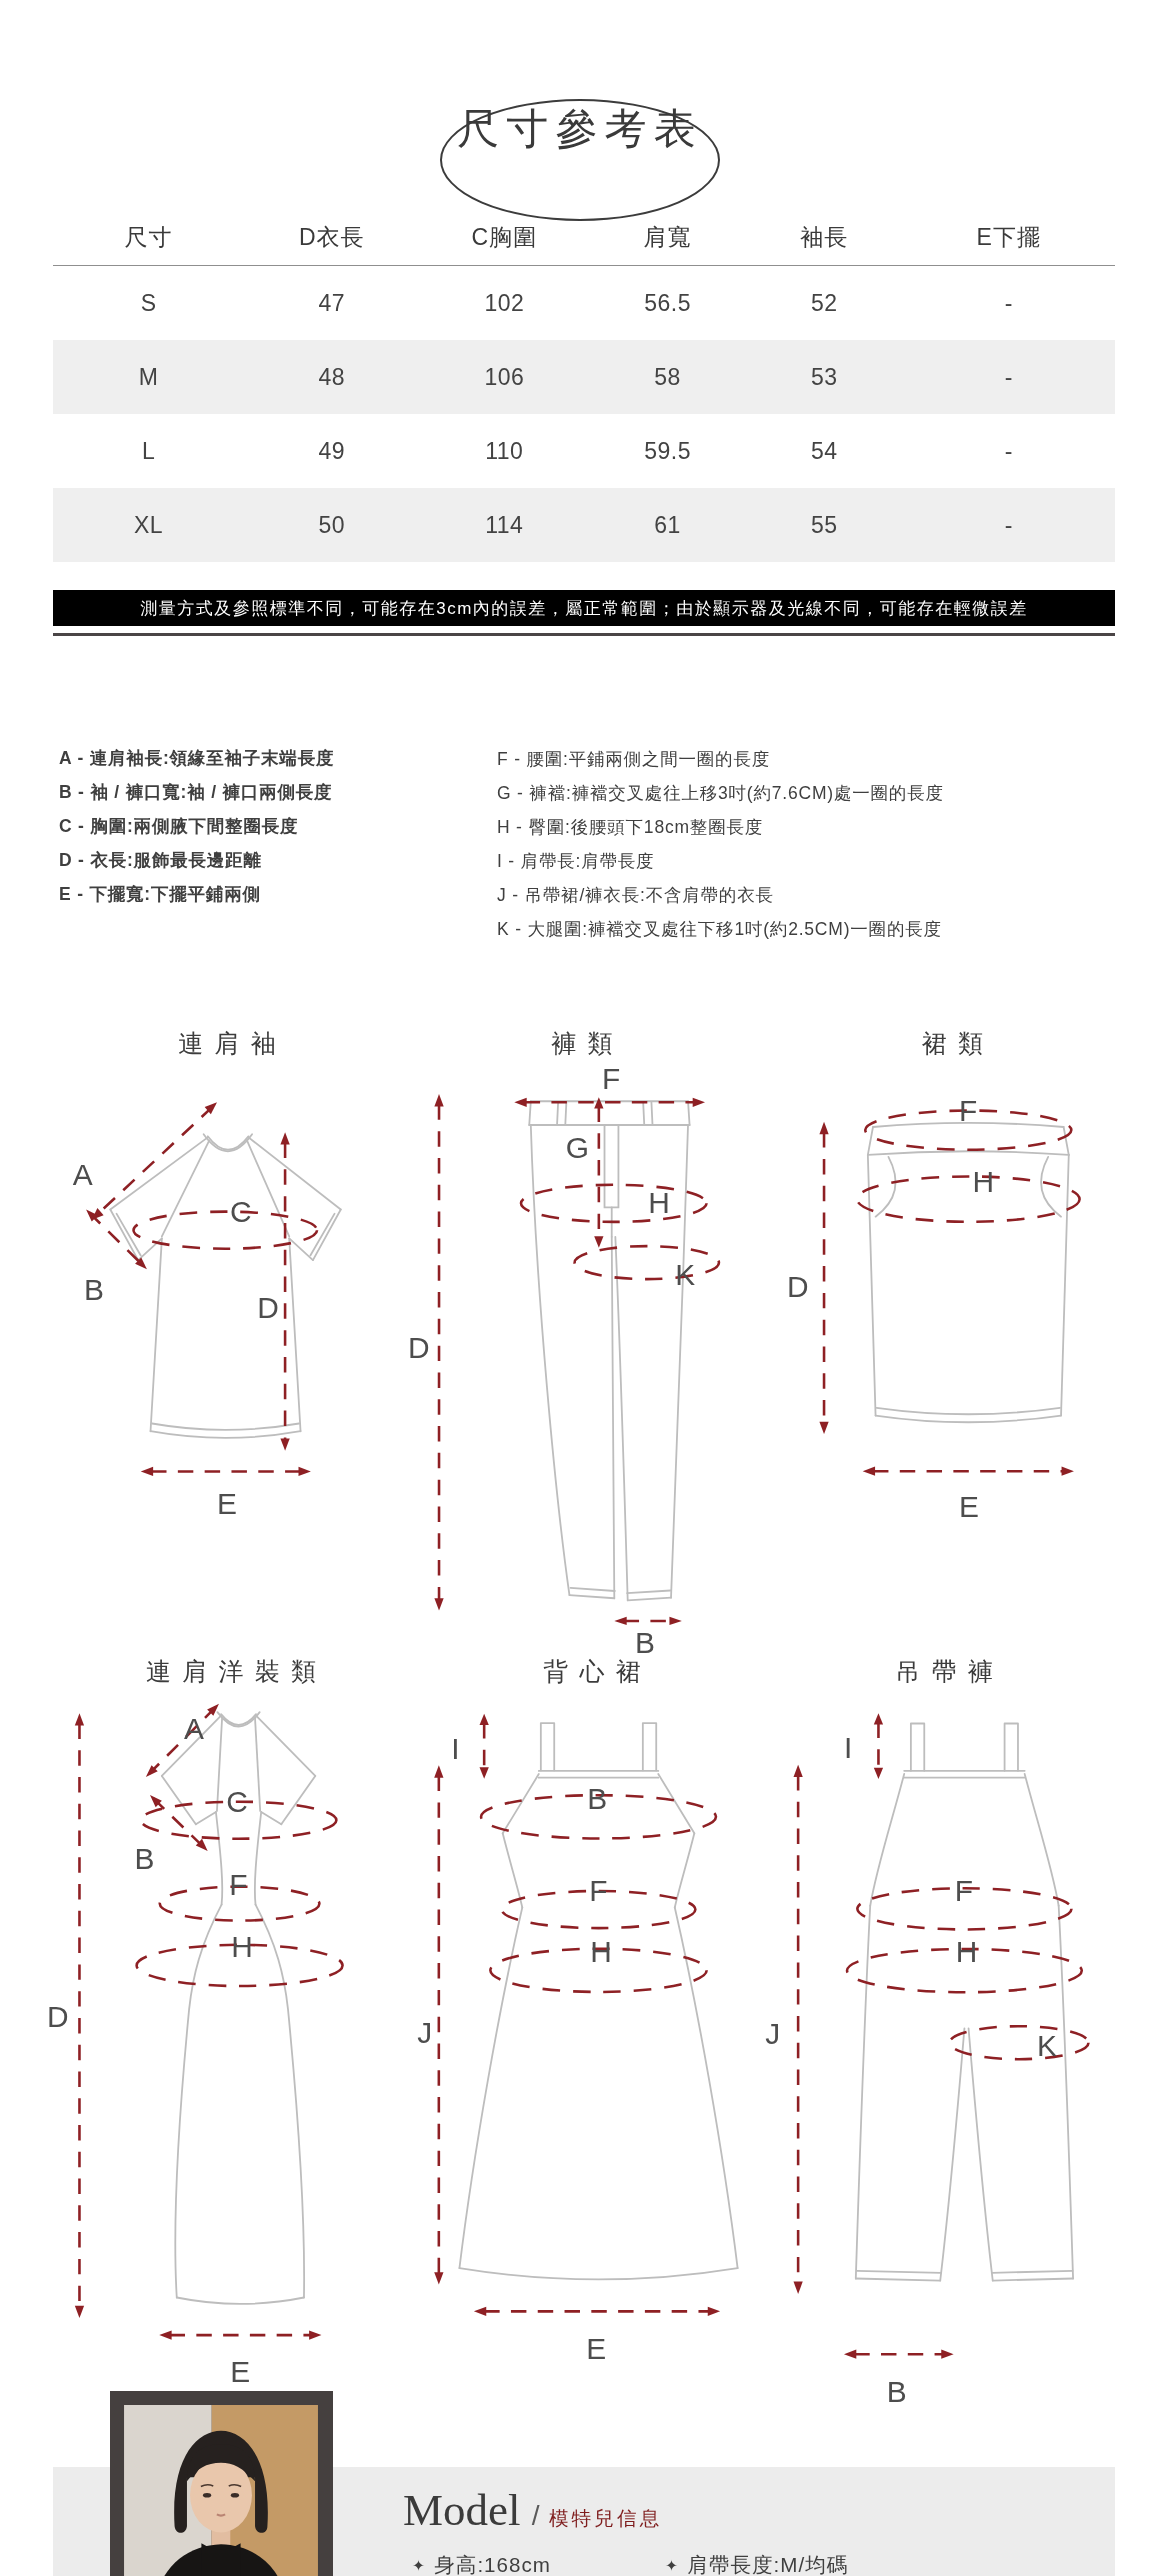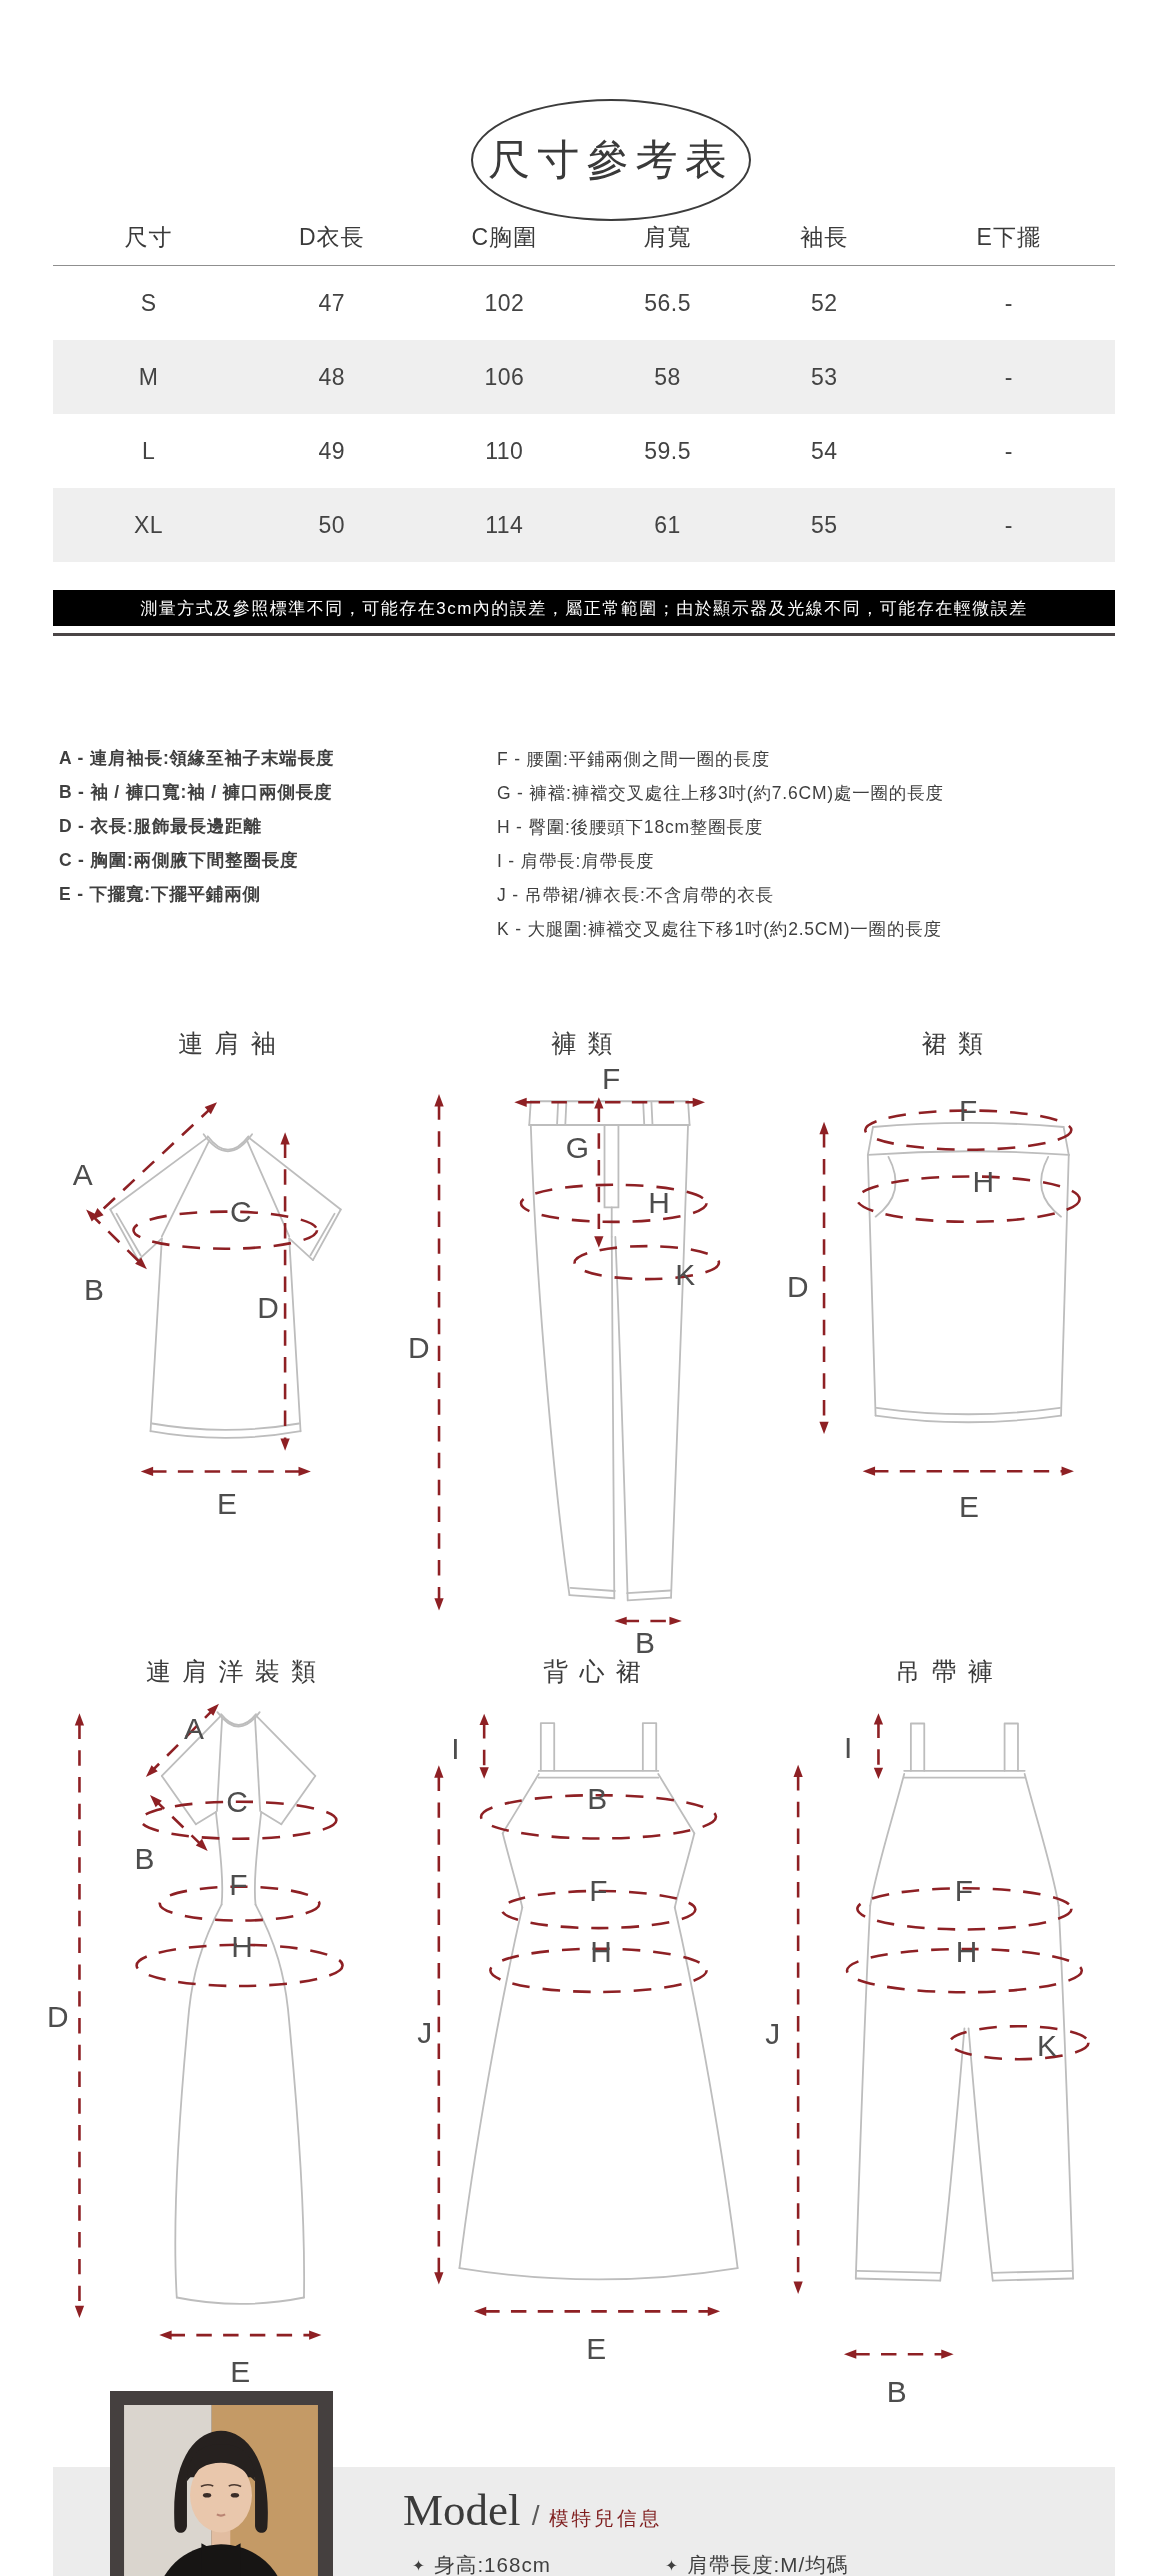--- a/index.html
+++ b/index.html
@@ -1,21 +1,21 @@
 <!DOCTYPE html>
 <html style="font-size:8.2px"><head>
 <meta charset="utf-8">
 <style>
   html,body{margin:0;padding:0;background:#ffffff;}
   .page{position:relative;width:1168px;height:2775px;background:#ffffff;overflow:hidden;
         font-family:"Liberation Sans","DejaVu Sans",sans-serif;color:#3d3d3d;}
 
   
-  .title-oval{position:absolute;left:471px;top:99px;width:276px;height:118px;
-      border:2.6px solid #3c3c3c;border-radius:50%;display:flex;align-items:center;justify-content:center;}
+  .title-oval{position:absolute;left:440px;top:99px;width:276px;height:118px;
+      border:2.6px solid #3c3c3c;border-radius:50%;display:flex;align-items:flex-start;justify-content:center;}
   .title-oval span{font-size:42px;font-weight:500;letter-spacing:7.2px;color:#3a3a3a;white-space:nowrap;}
 
   
   .size-table{position:absolute;left:53px;top:209px;width:1062px;border-collapse:collapse;table-layout:fixed;}
   .size-table th{height:54px;font-size:23px;font-weight:500;color:#3a3a3a;border-bottom:1.5px solid #8f8f8f;letter-spacing:1px;}
   .size-table td{height:72px;font-size:23px;text-align:center;color:#434343;letter-spacing:0.5px;}
   .size-table tr.stripe{background:#efefef;}
 
   
   .bar{position:absolute;left:53px;top:590px;width:1062px;height:36px;background:#000000;
@@ -114,22 +114,22 @@
   </table>
 
   <div class="bar">
     <span>測量方式及參照標準不同，可能存在3cm內的誤差，屬正常範圍；由於顯示器及光線不同，可能存在輕微誤差</span>
   </div>
   <div class="rule"></div>
 
   <div class="legend-left">
     <div class="legend-line">A - 連肩袖長:領緣至袖子末端長度</div>
     <div class="legend-line">B - 袖 / 褲口寬:袖 / 褲口兩側長度</div>
+    <div class="legend-line">C - 胸圍:兩側腋下間整圈長度</div>
     <div class="legend-line">D - 衣長:服飾最長邊距離</div>
-    <div class="legend-line">C - 胸圍:兩側腋下間整圈長度</div>
     <div class="legend-line">E - 下擺寬:下擺平鋪兩側</div>
   </div>
   <div class="legend-right">
     <div class="legend-line">F - 腰圍:平鋪兩側之間一圈的長度</div>
     <div class="legend-line">G - 褲襠:褲襠交叉處往上移3吋(約7.6CM)處一圈的長度</div>
     <div class="legend-line">H - 臀圍:後腰頭下18cm整圈長度</div>
     <div class="legend-line">I - 肩帶長:肩帶長度</div>
     <div class="legend-line">J - 吊帶裙/褲衣長:不含肩帶的衣長</div>
     <div class="legend-line">K - 大腿圍:褲襠交叉處往下移1吋(約2.5CM)一圈的長度</div>
   </div>

